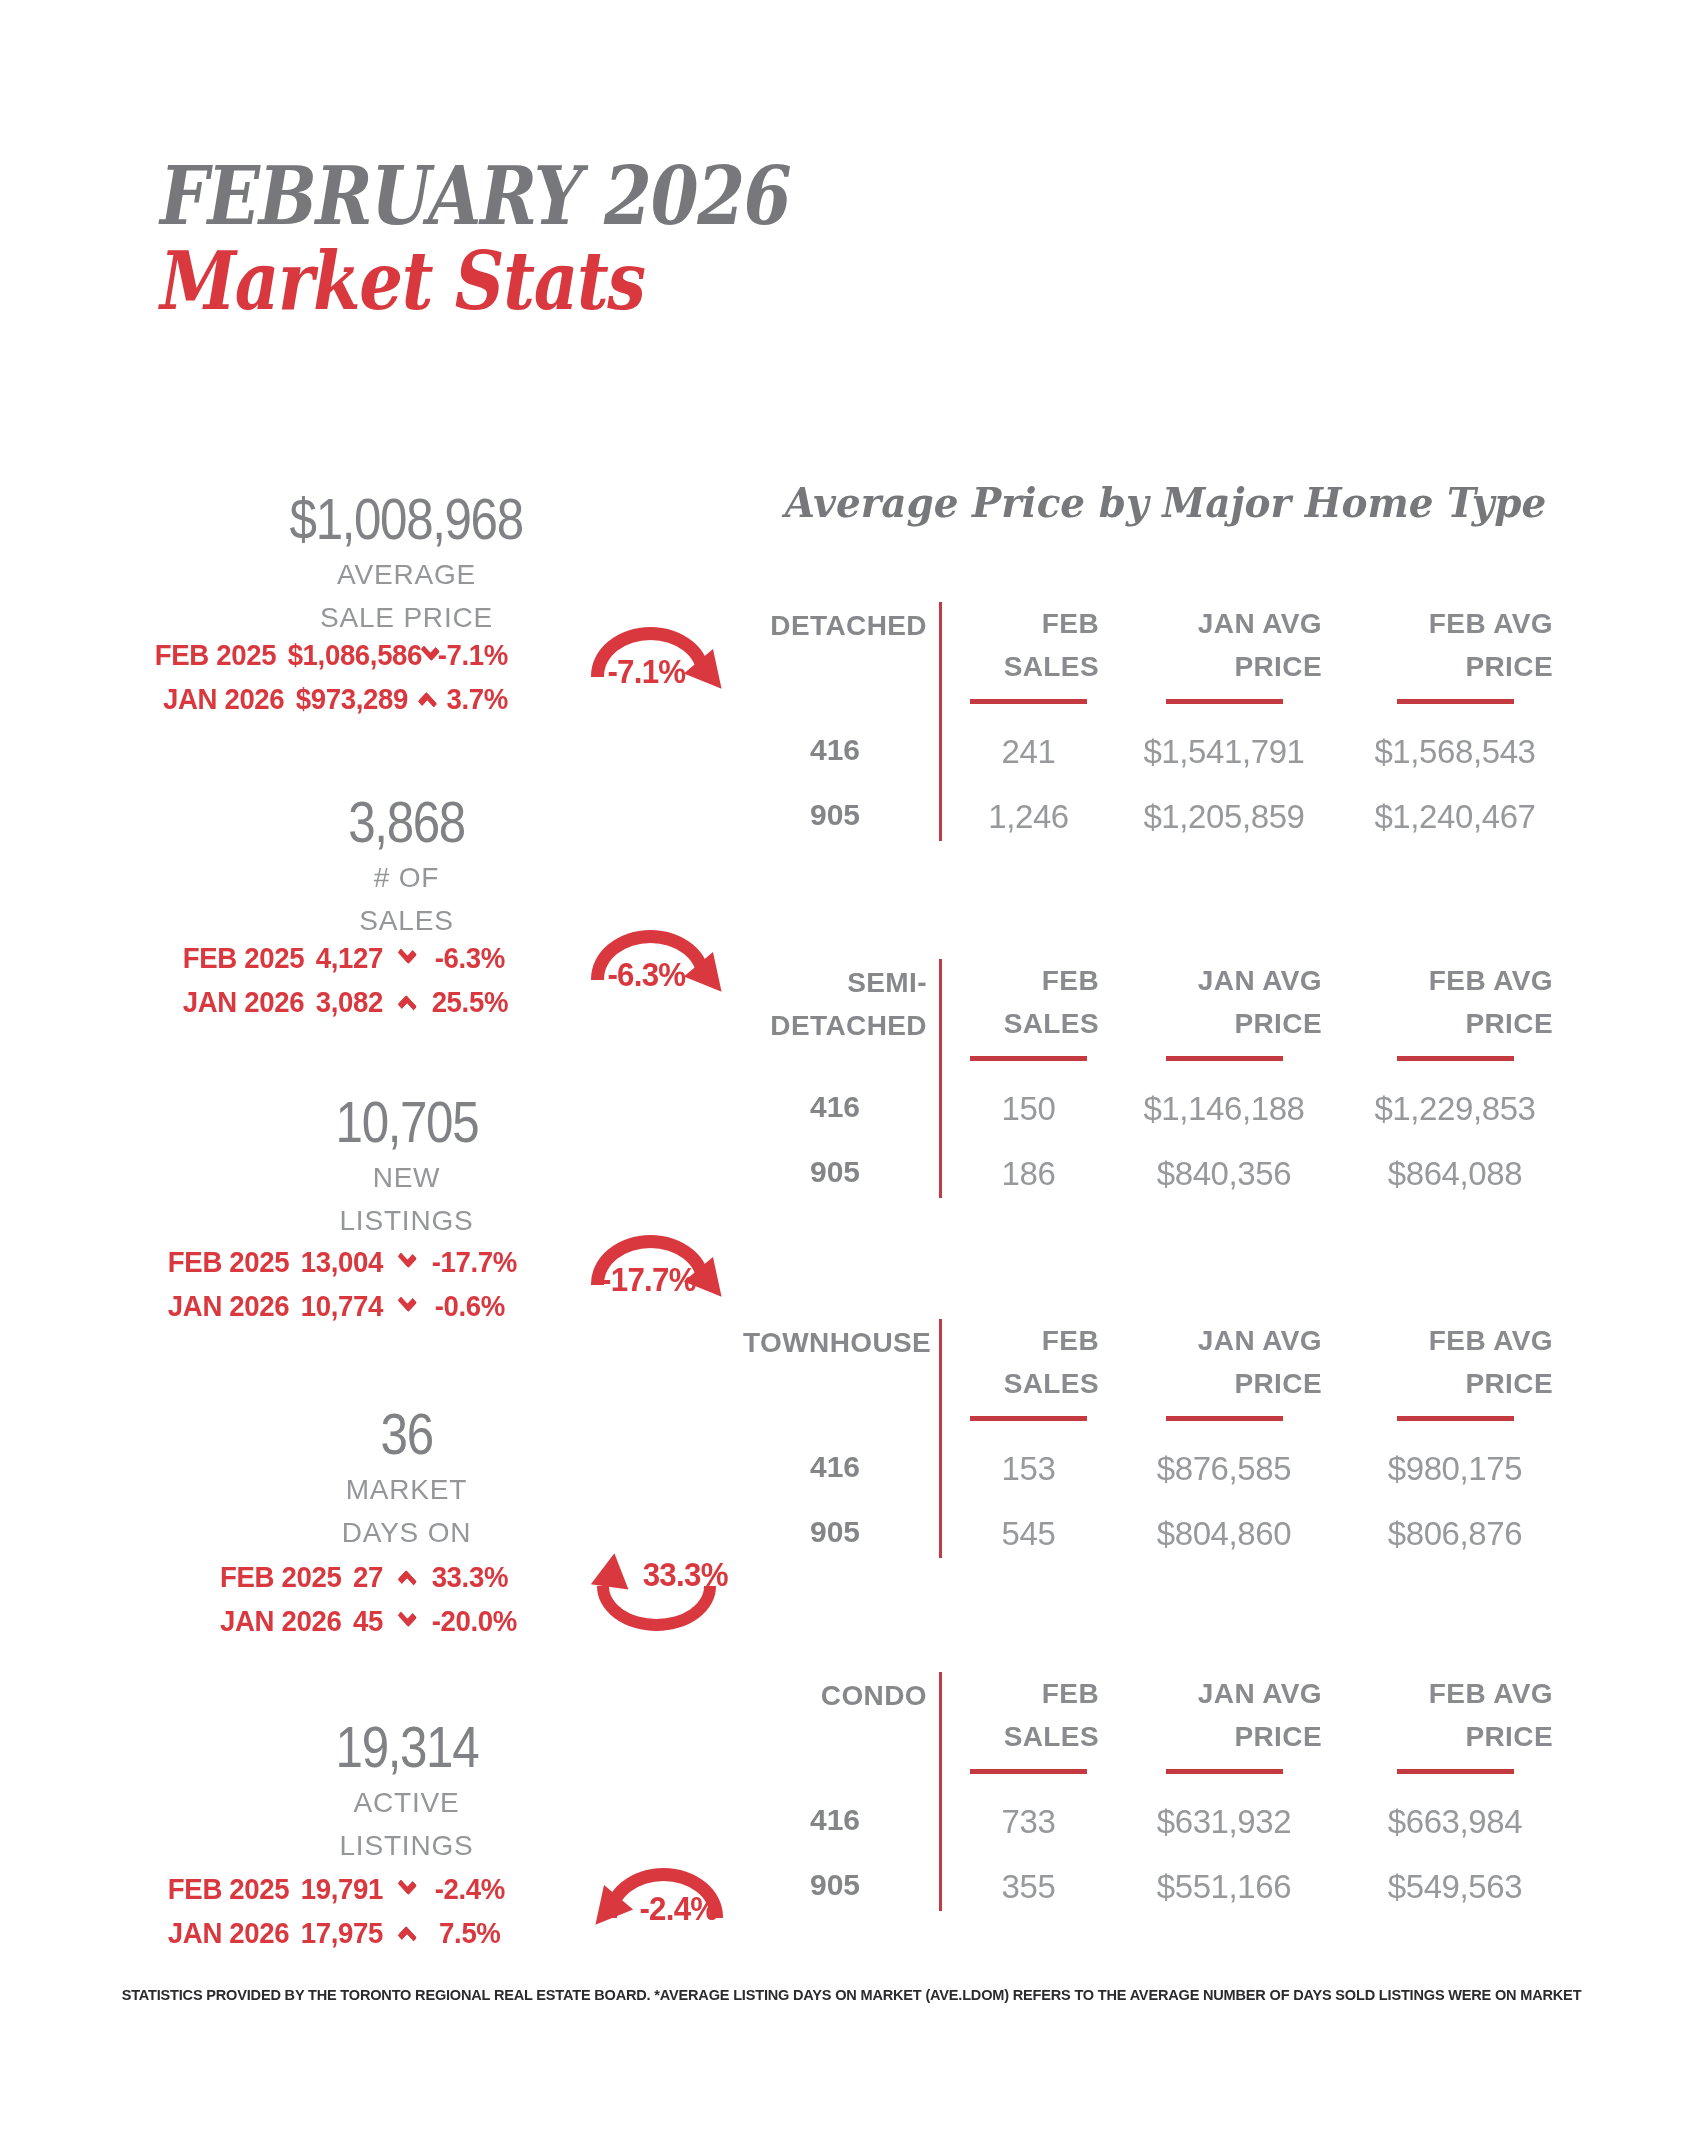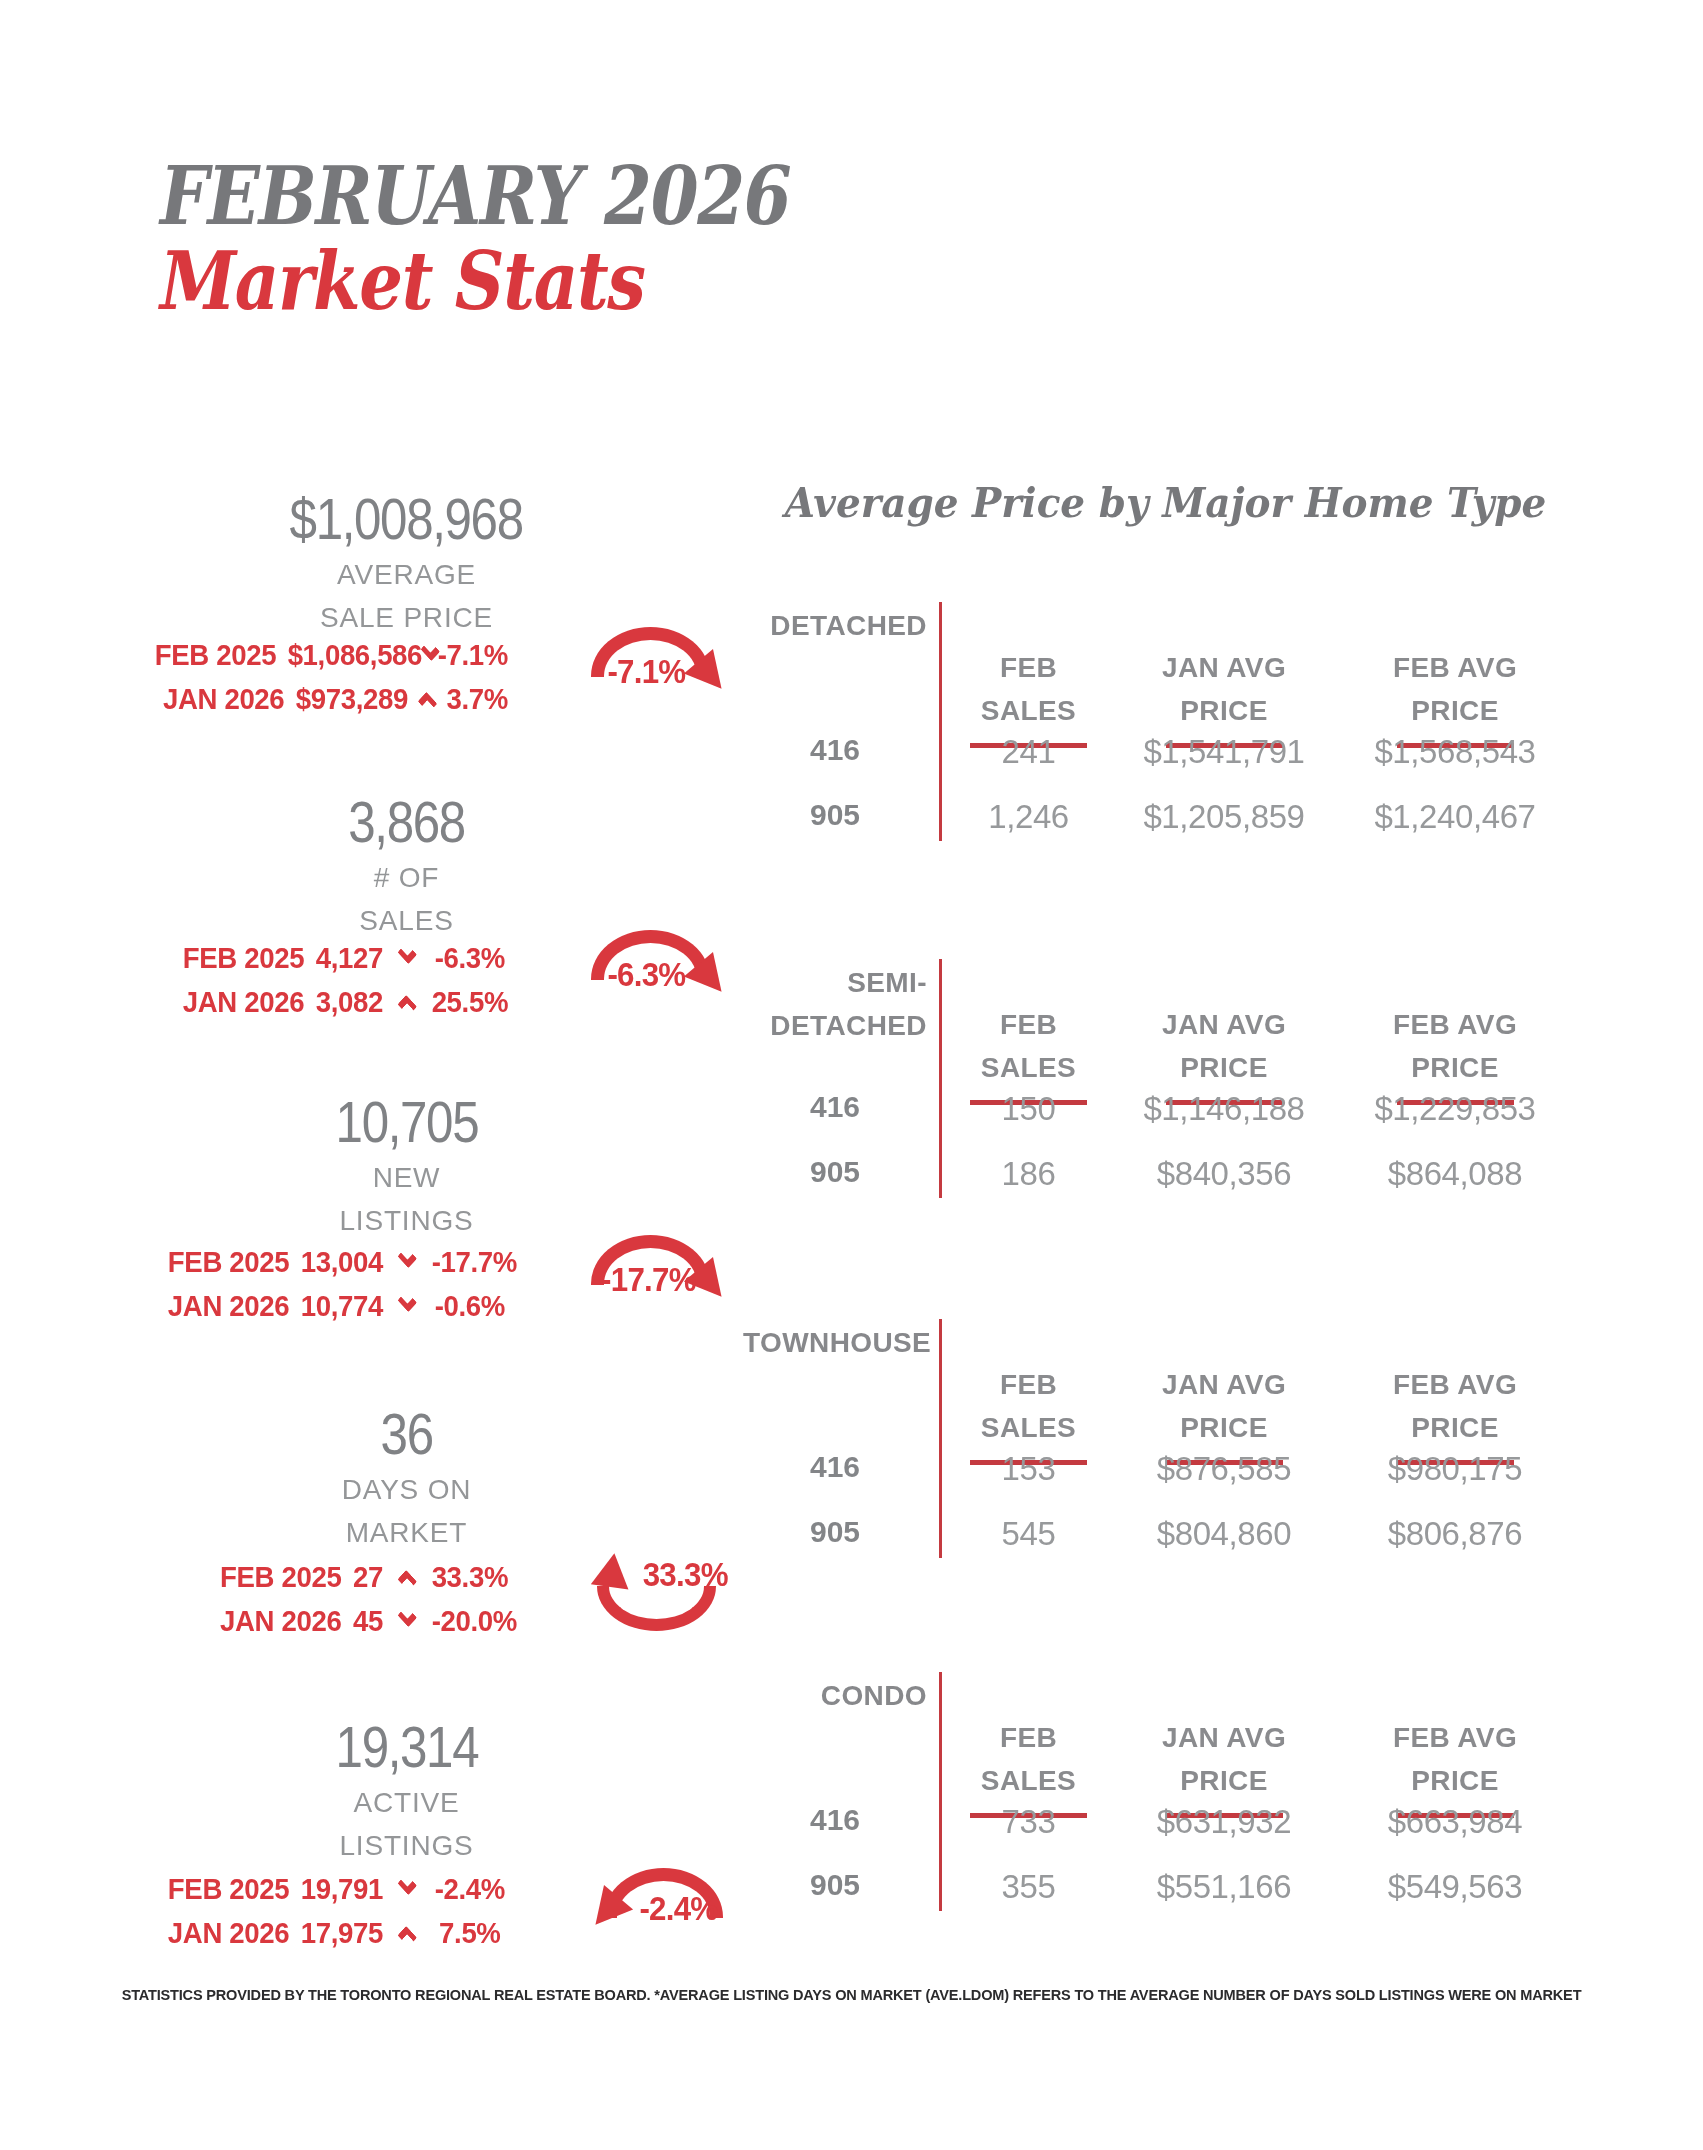--- a/index.html
+++ b/index.html
@@ -81,22 +81,22 @@
   
   .section-title{position:absolute;left:743px;top:479px;width:845px;text-align:center;
       font-family:"DejaVu Serif", serif;font-style:italic;font-weight:700;font-size:41px;
       color:var(--title-gray);transform:scaleX(.95);white-space:nowrap;}
 
   .ptable{position:absolute;left:743px;width:845px;height:244px;}
   .ttype{position:absolute;left:0;top:1.6px;width:184px;text-align:right;
       font-size:28px;font-weight:700;color:#87888B;line-height:43px;letter-spacing:0.4px;}
   .ttype span{display:block;}
   .vline{position:absolute;left:196px;top:0;width:3.1px;height:239px;background:var(--rule-red);}
-  .hcol{position:absolute;top:0;text-align:center;font-size:28px;font-weight:700;
-      color:var(--head-gray);line-height:43px;letter-spacing:0.4px;margin-top:44px;}
+  .hcol{position:absolute;top:0;text-align:right;font-size:28px;font-weight:700;
+      color:var(--head-gray);line-height:43px;letter-spacing:0.4px;}
   .hcol span{display:block;}
   .hcol .hrule{width:117px;height:4.7px;background:var(--rule-red);margin:11px auto 0 auto;}
   .c1{left:215px;width:141px;}
   .c2{left:383px;width:196px;}
   .c3{left:614px;width:196px;}
   .trow{position:absolute;left:0;width:845px;height:44px;}
   .trow .rlabel{position:absolute;left:0;top:0;width:184px;text-align:center;
       font-size:30px;font-weight:700;color:#838588;}
   .trow .cell{position:absolute;top:0;text-align:center;font-size:33px;font-weight:400;
       color:var(--value-gray);letter-spacing:-0.4px;white-space:nowrap;}
@@ -209,22 +209,22 @@
     <div class="arrow arrowA" style="top:147px">
       <div class="arc"></div>
       <div class="head"></div>
       <div class="apct" style="left:6.3px">-17.7%</div>
     </div>
   </section>
 
   <section class="stat" style="top:1400px">
     <div class="stat-value"><span class="squeeze">36</span></div>
     <div class="stat-label">
+        <span>MARKET</span>
         <span>DAYS ON</span>
-        <span>MARKET</span>
       </div>
     <div class="stat-rows" style="top:156px">
       <div class="srow">
         <span class="period">FEB 2025</span>
         <span class="val">27</span>
         <span class="chevbox">
             <i class="chev up"></i>
           </span>
         <span class="pct">33.3%</span>
       </div>

